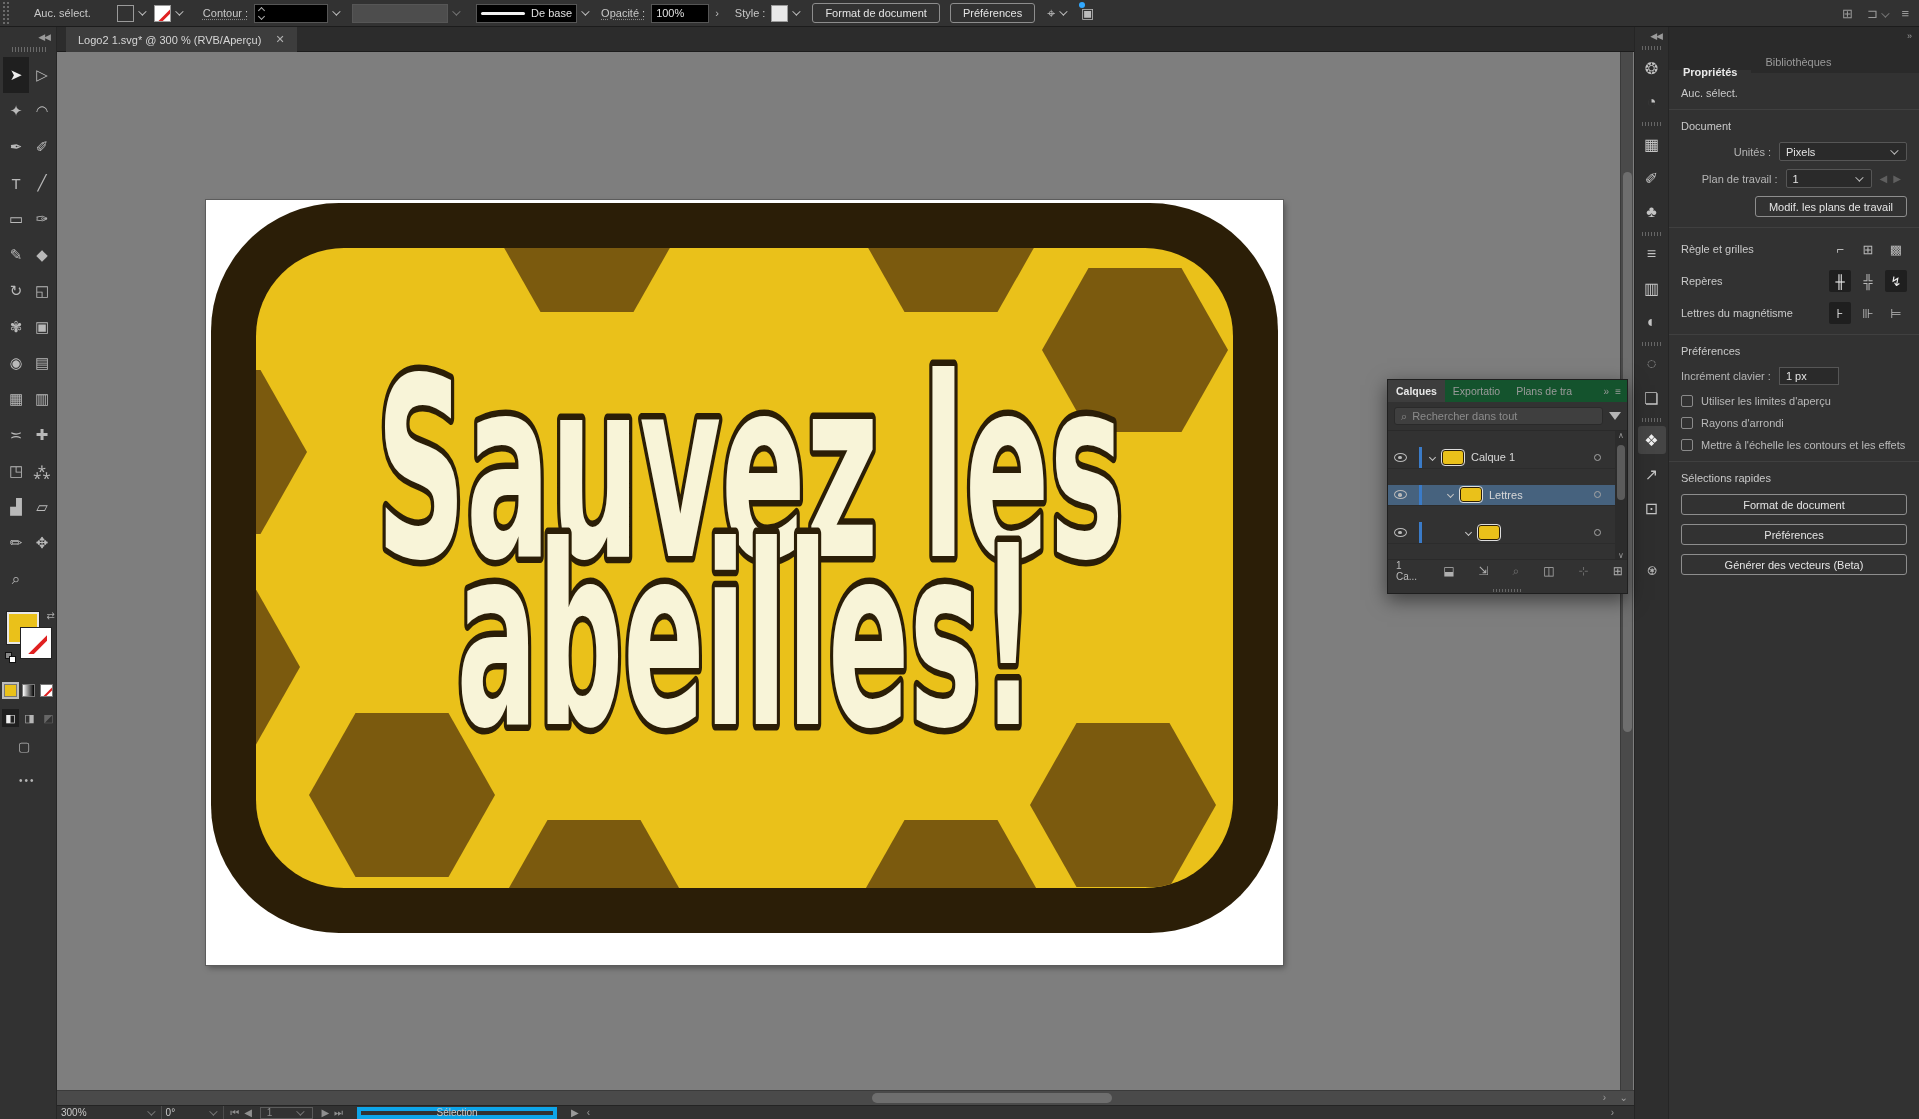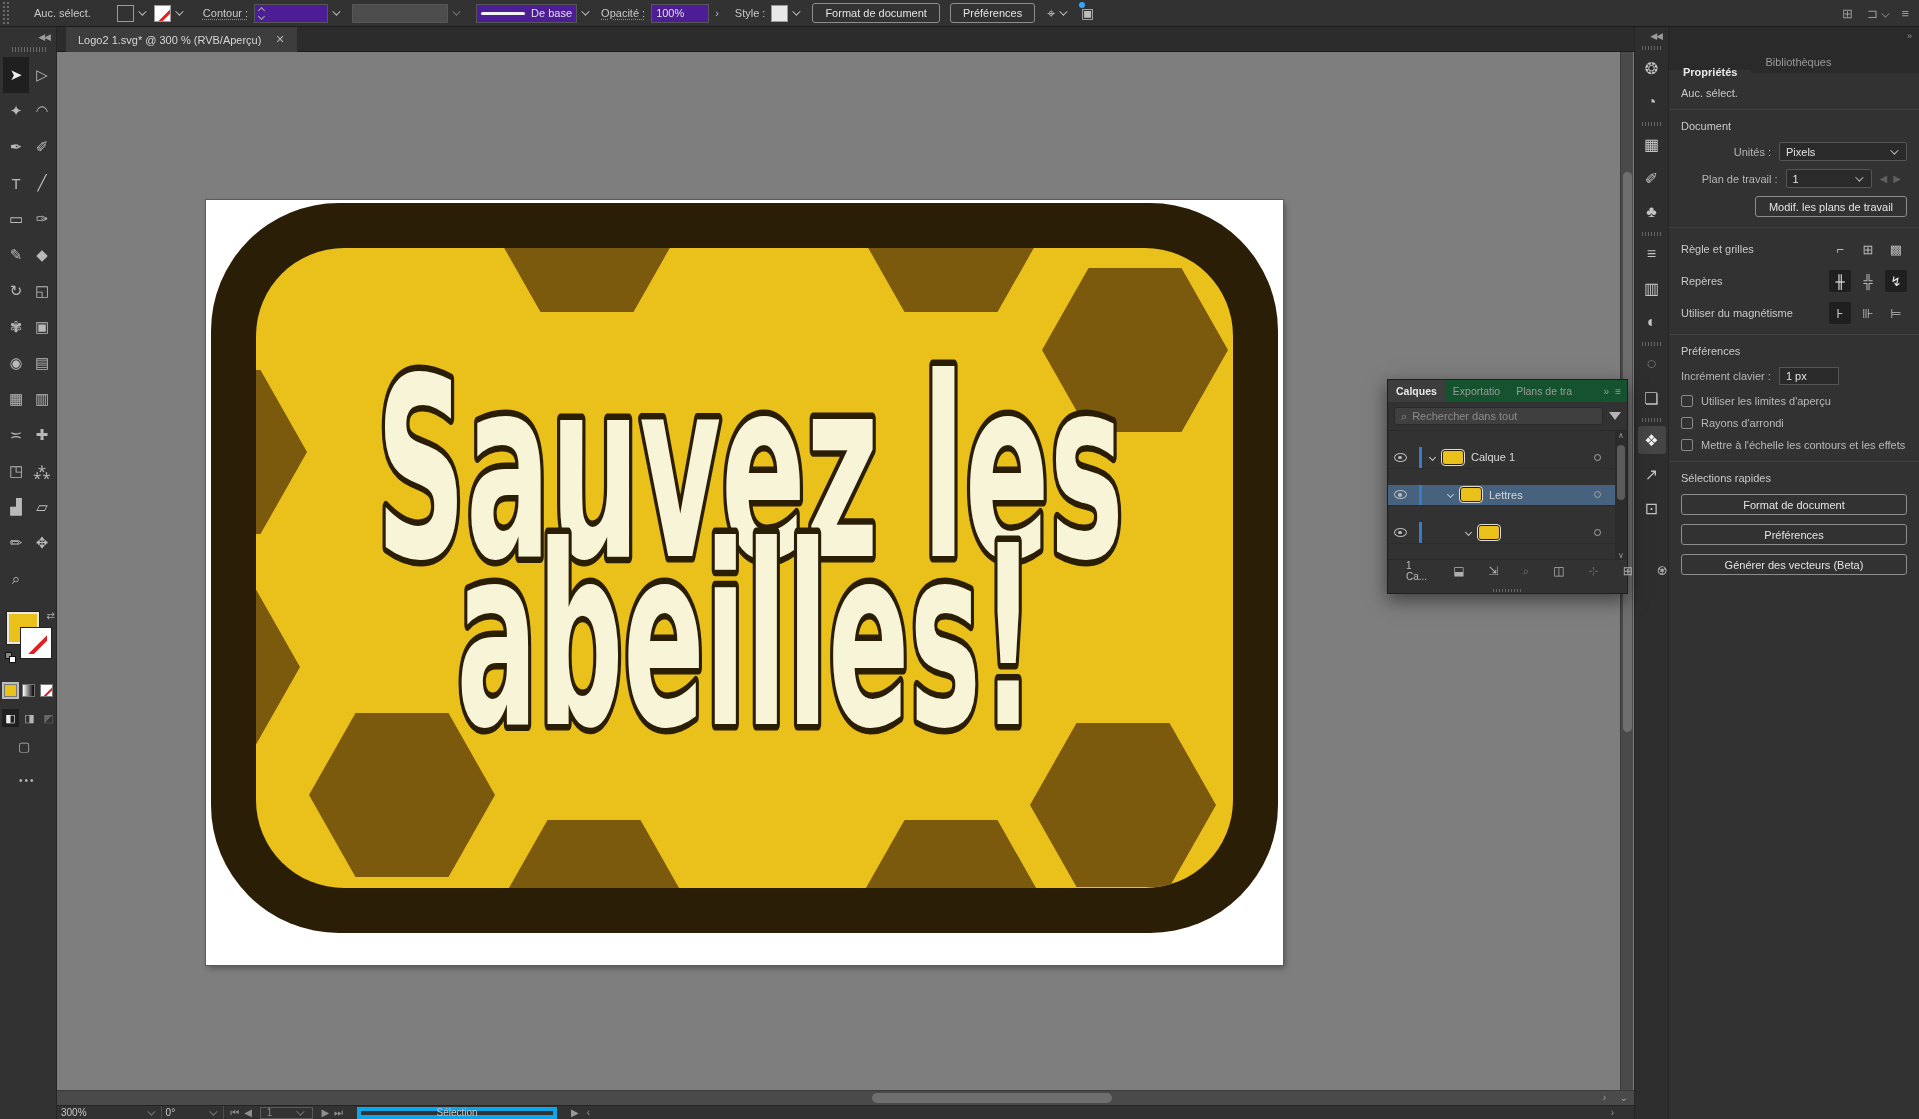--- a/index.html
+++ b/index.html
@@ -10,21 +10,21 @@
   
   .topbar { position:absolute; left:0; top:0; width:1919px; height:27px; background:#323232; border-bottom:1px solid #1c1c1c; display:flex; align-items:center; }
   .grip-v { width:8px; height:24px; margin-left:2px; background-image:radial-gradient(#6a6a6a 1px, transparent 1.2px); background-size:4px 4px; }
   .tb-label { color:#c8c8c8; margin-left:24px; white-space:nowrap; }
   .tb-label.linkish { text-decoration:underline dotted #8a8a8a; text-underline-offset:2px; }
   .swatch { width:17px; height:17px; border:1px solid #9a9a9a; display:inline-block; }
   .swatch.none { background:#fff; position:relative; overflow:hidden; }
   .swatch.none::after { content:""; position:absolute; left:-3px; top:7px; width:30px; height:2.5px; background:#e02020; transform:rotate(-45deg); }
   .cv { display:inline-block; width:6px; height:6px; border-right:1.6px solid #bfbfbf; border-bottom:1.6px solid #bfbfbf; transform:rotate(45deg) translateY(-2px); margin:0 4px; }
   .cv.dim { border-color:#777; }
-  .field { height:19px; background:#4c1d95; border:1px solid #565656; display:inline-flex; align-items:center; padding:0 4px; color:#e0e0e0; }
+  .field { height:19px; background:#000000; border:1px solid #565656; display:inline-flex; align-items:center; padding:0 4px; color:#e0e0e0; }
   .field.disabled { background:#4d4d4d; color:#8a8a8a; }
   .stepper { display:inline-flex; flex-direction:column; justify-content:center; margin-right:4px; }
   .stepper i { display:block; width:5px; height:5px; border-right:1.4px solid #aaa; border-bottom:1.4px solid #aaa; }
   .stepper i.up { transform:rotate(-135deg); margin-bottom:1px; }
   .stepper i.dn { transform:rotate(45deg); }
   .strokeline { width:44px; height:3px; background:#f2f2f2; border-radius:2px; margin-right:6px; }
   .tb-btn { height:20px; border:1px solid #8d8d8d; border-radius:3px; color:#e4e4e4; background:transparent; padding:0 12px; margin-left:10px; font-size:11px; font-family:inherit; display:inline-flex; align-items:center; }
   .tb-ico { color:#bdbdbd; font-size:14px; margin-left:12px; position:relative; }
   .tb-ico .bluedot { position:absolute; left:-2px; top:-3px; width:6px; height:6px; border-radius:50%; background:#31a8ff; }
   .topbar-right { position:absolute; right:10px; top:0; height:27px; display:flex; align-items:center; gap:14px; color:#9a9a9a; font-size:13px; }
@@ -133,21 +133,21 @@
   .eye { width:13px; height:9px; border:1.4px solid #b9b9b9; border-radius:50%; position:relative; margin-left:6px; flex:0 0 13px; }
   .eye::after { content:""; position:absolute; left:3.2px; top:1.8px; width:3.5px; height:3.5px; border-radius:50%; background:#b9b9b9; }
   .bluebar { width:3px; height:100%; background:#3a7bc8; margin-left:12px; flex:0 0 3px; }
   .lchev { display:inline-block; width:5px; height:5px; border-right:1.5px solid #c5c5c5; border-bottom:1.5px solid #c5c5c5; transform:rotate(45deg); margin-right:7px; }
   .lthumb { width:22px; height:15px; background:#eac11a; border:1.5px solid #2b1e07; border-radius:3px; outline:1px solid #ddd; margin-right:7px; flex:0 0 22px; }
   .lthumb.glyph { background:#fff; color:#2b1e07; font-weight:bold; font-size:10px; display:flex; align-items:center; justify-content:center; border:1px solid #999; border-radius:0; width:14px; flex:0 0 14px; height:17px; }
   .lname { color:#d8d8d8; }
   .ltarget { position:absolute; right:26px; width:7px; height:7px; border:1px solid #a5a5a5; border-radius:50%; }
   .lscroll { position:absolute; right:0; top:0; width:12px; height:129px; background:#2c2c2c; color:#9a9a9a; font-size:8px; text-align:center; }
   .lscroll .lsth { position:absolute; left:2px; top:14px; width:8px; height:55px; background:#5b5b5b; border-radius:4px; }
-  .lfoot { display:flex; align-items:center; height:22px; border-top:1px solid #2a2a2a; padding:0 18px; gap:24px; color:#b0b0b0; font-size:12px; }
+  .lfoot { display:flex; align-items:center; height:22px; border-top:1px solid #2a2a2a; padding:0 8px; gap:24px; color:#b0b0b0; font-size:12px; }
   .lfoot .cnt { font-size:10px; color:#bdbdbd; margin-right:2px; }
   .lfoot .fic.dim { color:#6d6d6d; }
   .lgrip { position:absolute; bottom:1px; left:50%; transform:translateX(-50%); width:30px; height:3px; background-image:repeating-linear-gradient(90deg,#666 0 1px, transparent 1px 3px); }
 </style>
 </head>
 <body>
 
 <div class="app">
 
   <div class="topbar">
@@ -384,21 +384,21 @@
           </div>
           <div class="icon-row">
             <span class="plabel">Repères</span>
             <span class="igroup">
               <span class="pico active">╫</span>
               <span class="pico">╬</span>
               <span class="pico active">↯</span>
             </span>
           </div>
           <div class="icon-row">
-            <span class="plabel">Utiliser du magnétisme</span>
+            <span class="plabel">Lettres du magnétisme</span>
             <span class="igroup">
               <span class="pico active">⊦</span>
               <span class="pico">⊪</span>
               <span class="pico">⊨</span>
             </span>
           </div>
         </div>
       <div class="pdiv"></div>
       <div class="psec-title">Préférences</div>
       <div class="prow" style="justify-content:flex-start">

